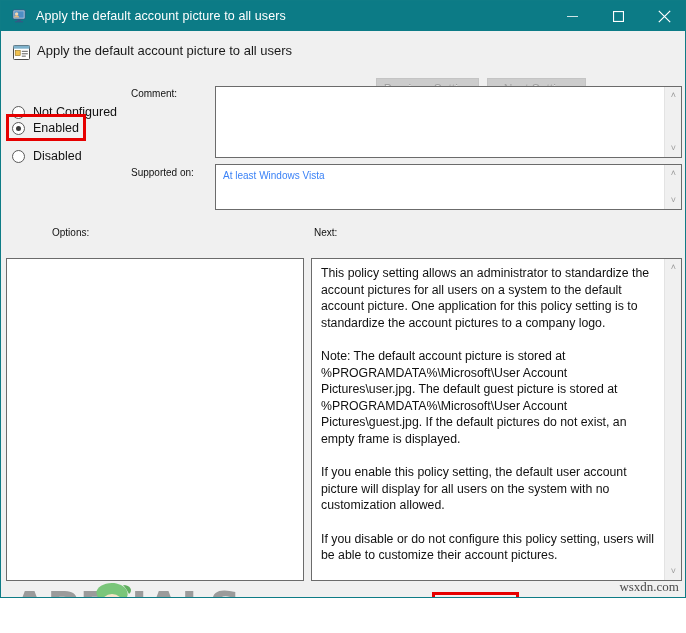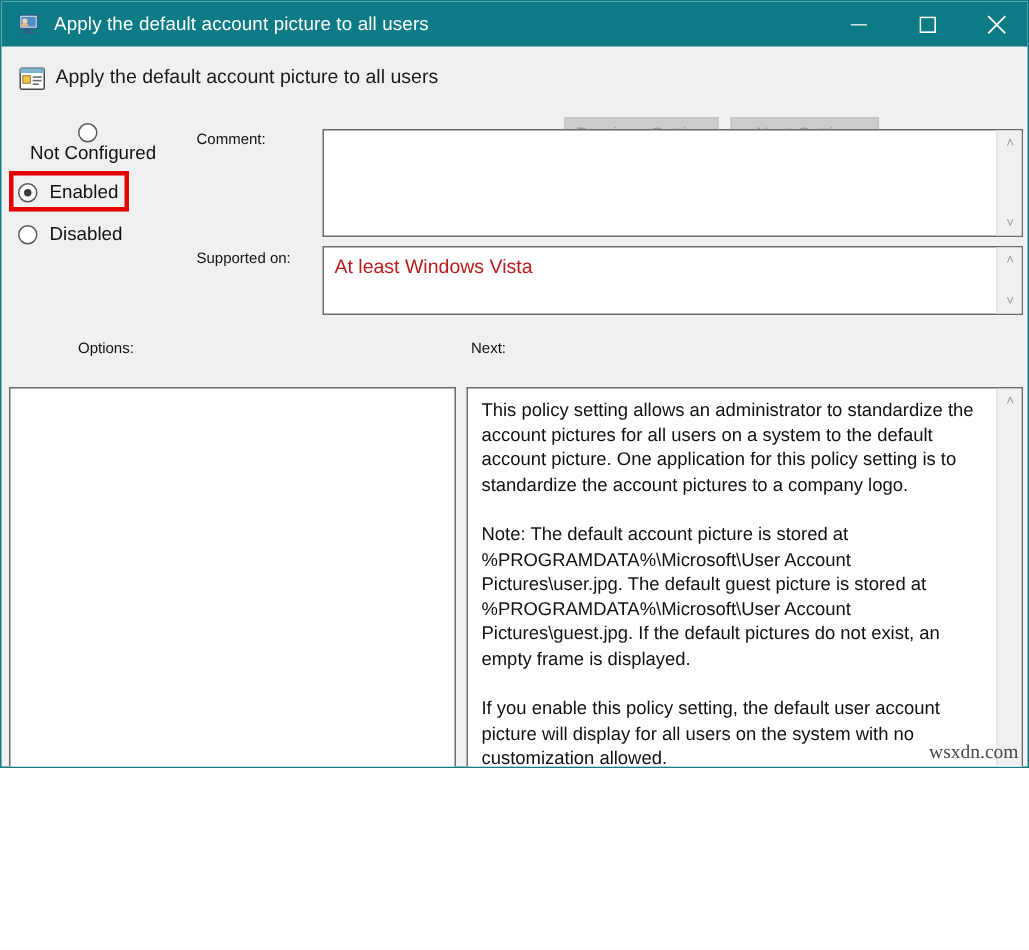--- a/index.html
+++ b/index.html
@@ -8,21 +8,21 @@
     background: #ffffff;
   }
   body {
     font-family: "Liberation Sans", sans-serif;
     -webkit-font-smoothing: antialiased;
   }
 
   #window {
     position: relative;
     width: 686px;
-    height: 512px;
+    height: 598px;
     box-sizing: border-box;
     background: #f0f0f0;
     border: 1px solid #0e7c86;
     overflow: hidden;
   }
 
   
   #titlebar {
     position: absolute;
     left: 0; top: 0;
@@ -98,21 +98,21 @@
   #btn-next { left: 486px; width: 99px; }
 
   
   .radio-row {
     position: absolute;
     left: 11px;
     display: flex;
     align-items: center;
     height: 20px;
   }
-  #radio-notconfigured { top: 81px; flex-direction: column; }
+  #radio-notconfigured { top: 101px; }
   #radio-enabled       { top: 117px; }
   #radio-disabled      { top: 145px; }
   .radio-mark {
     width: 13px; height: 13px;
     border: 1px solid #5a5a5a;
     border-radius: 50%;
     background: #ffffff;
     box-sizing: border-box;
     position: relative;
     flex: 0 0 auto;
@@ -160,22 +160,22 @@
     left: 214px; top: 85px;
     width: 467px; height: 72px;
   }
   #supported-box {
     left: 214px; top: 163px;
     width: 467px; height: 46px;
   }
   .tb-text {
     position: absolute;
     left: 7px; top: 5px;
-    font-size: 13px;
-    color: #b91c1c;
+    font-size: 10px;
+    color: #3b82f6;
     white-space: nowrap;
   }
   .vscroll {
     position: absolute;
     right: 0; top: 0;
     width: 17px;
     height: 100%;
     background: #f0f0f0;
     border-left: 1px solid #e3e3e3;
     box-sizing: border-box;

